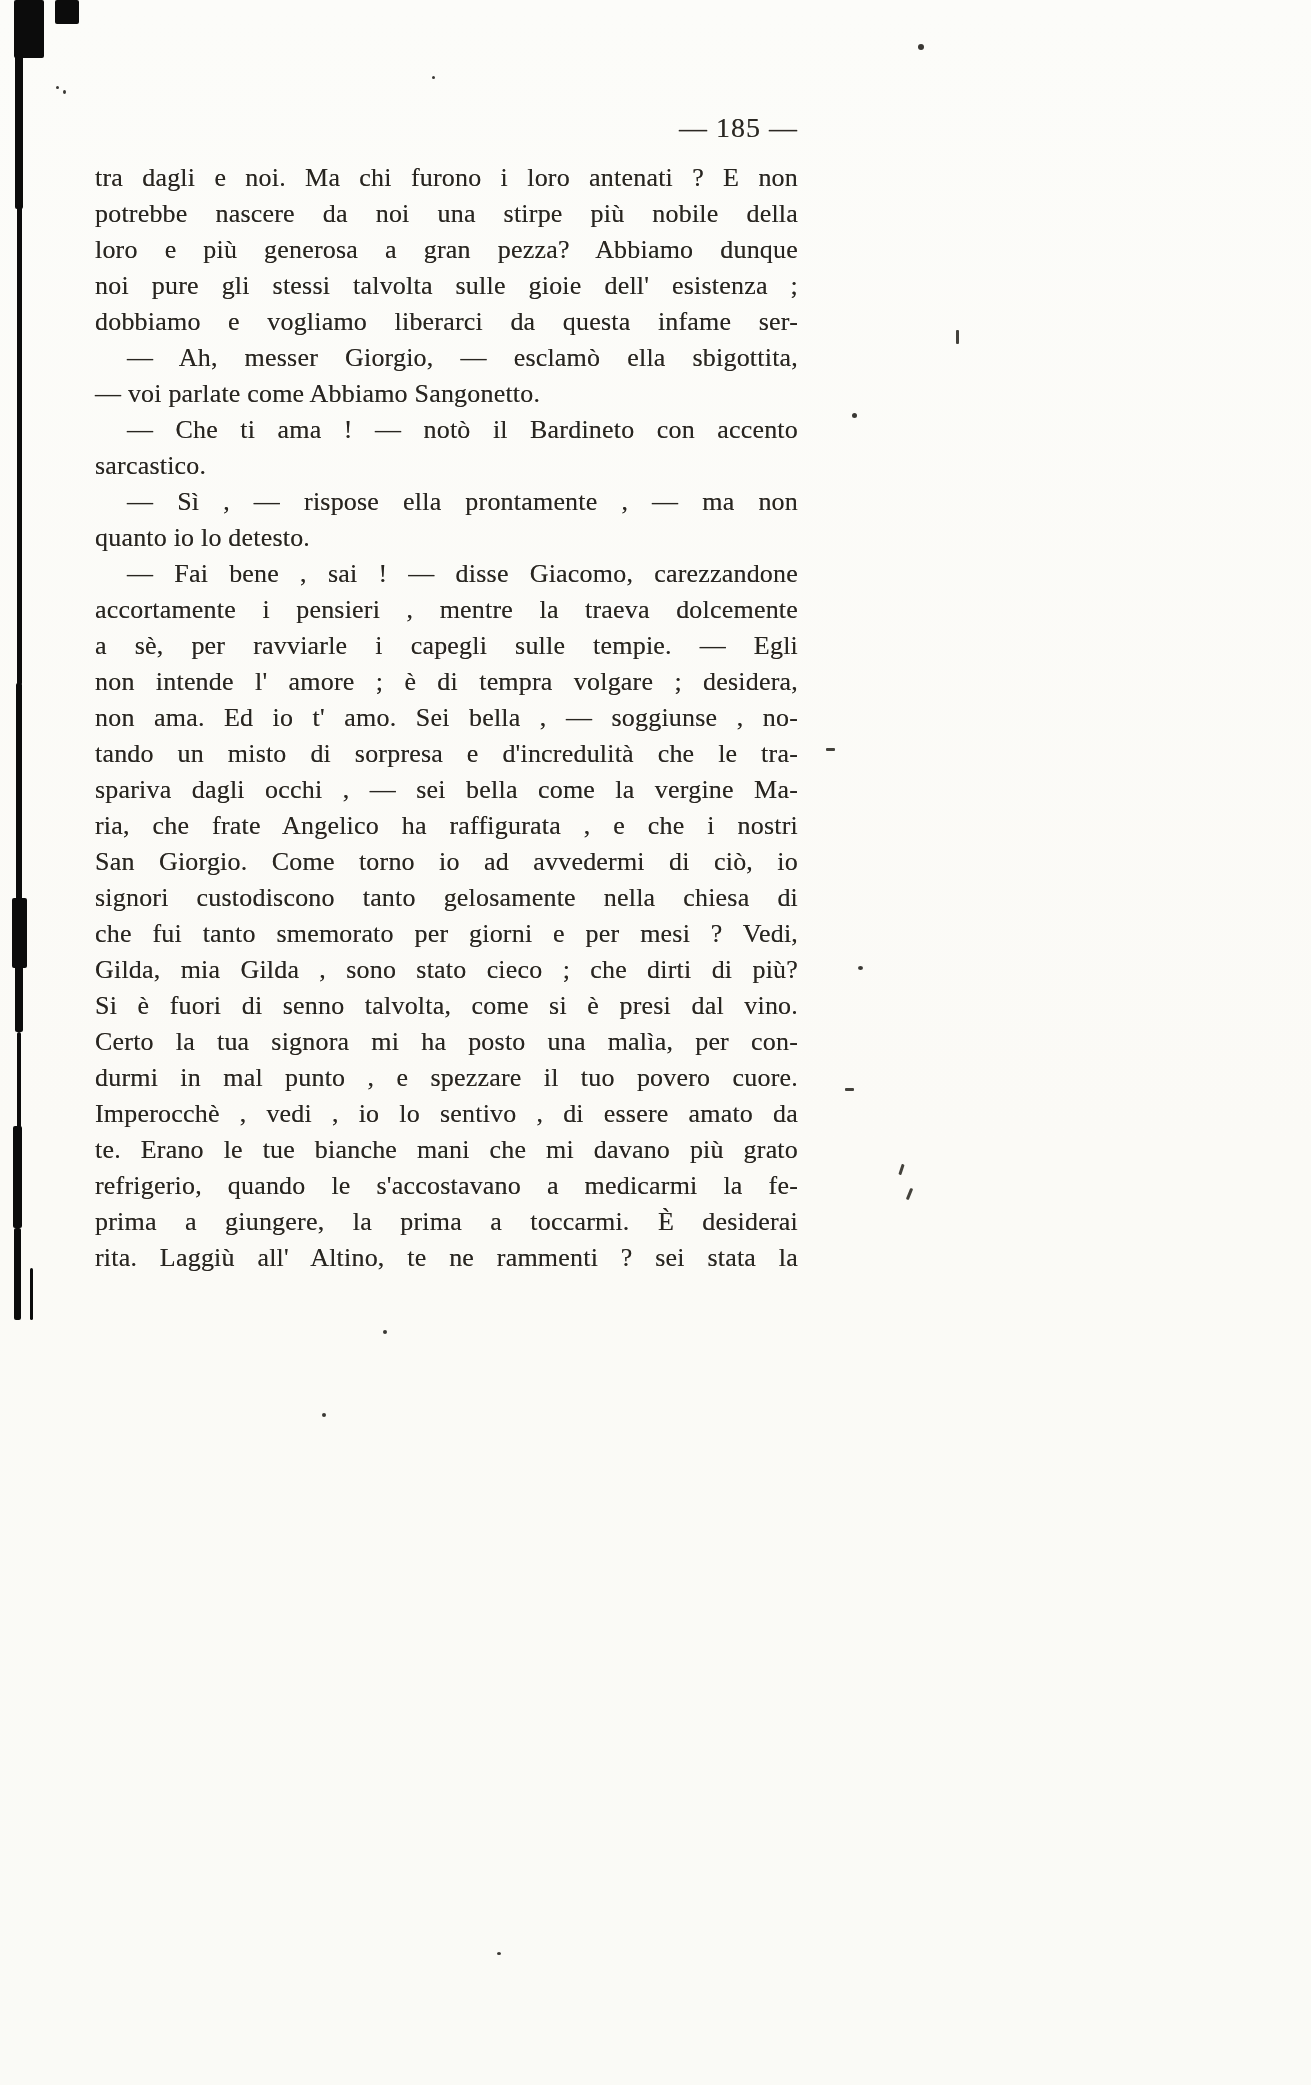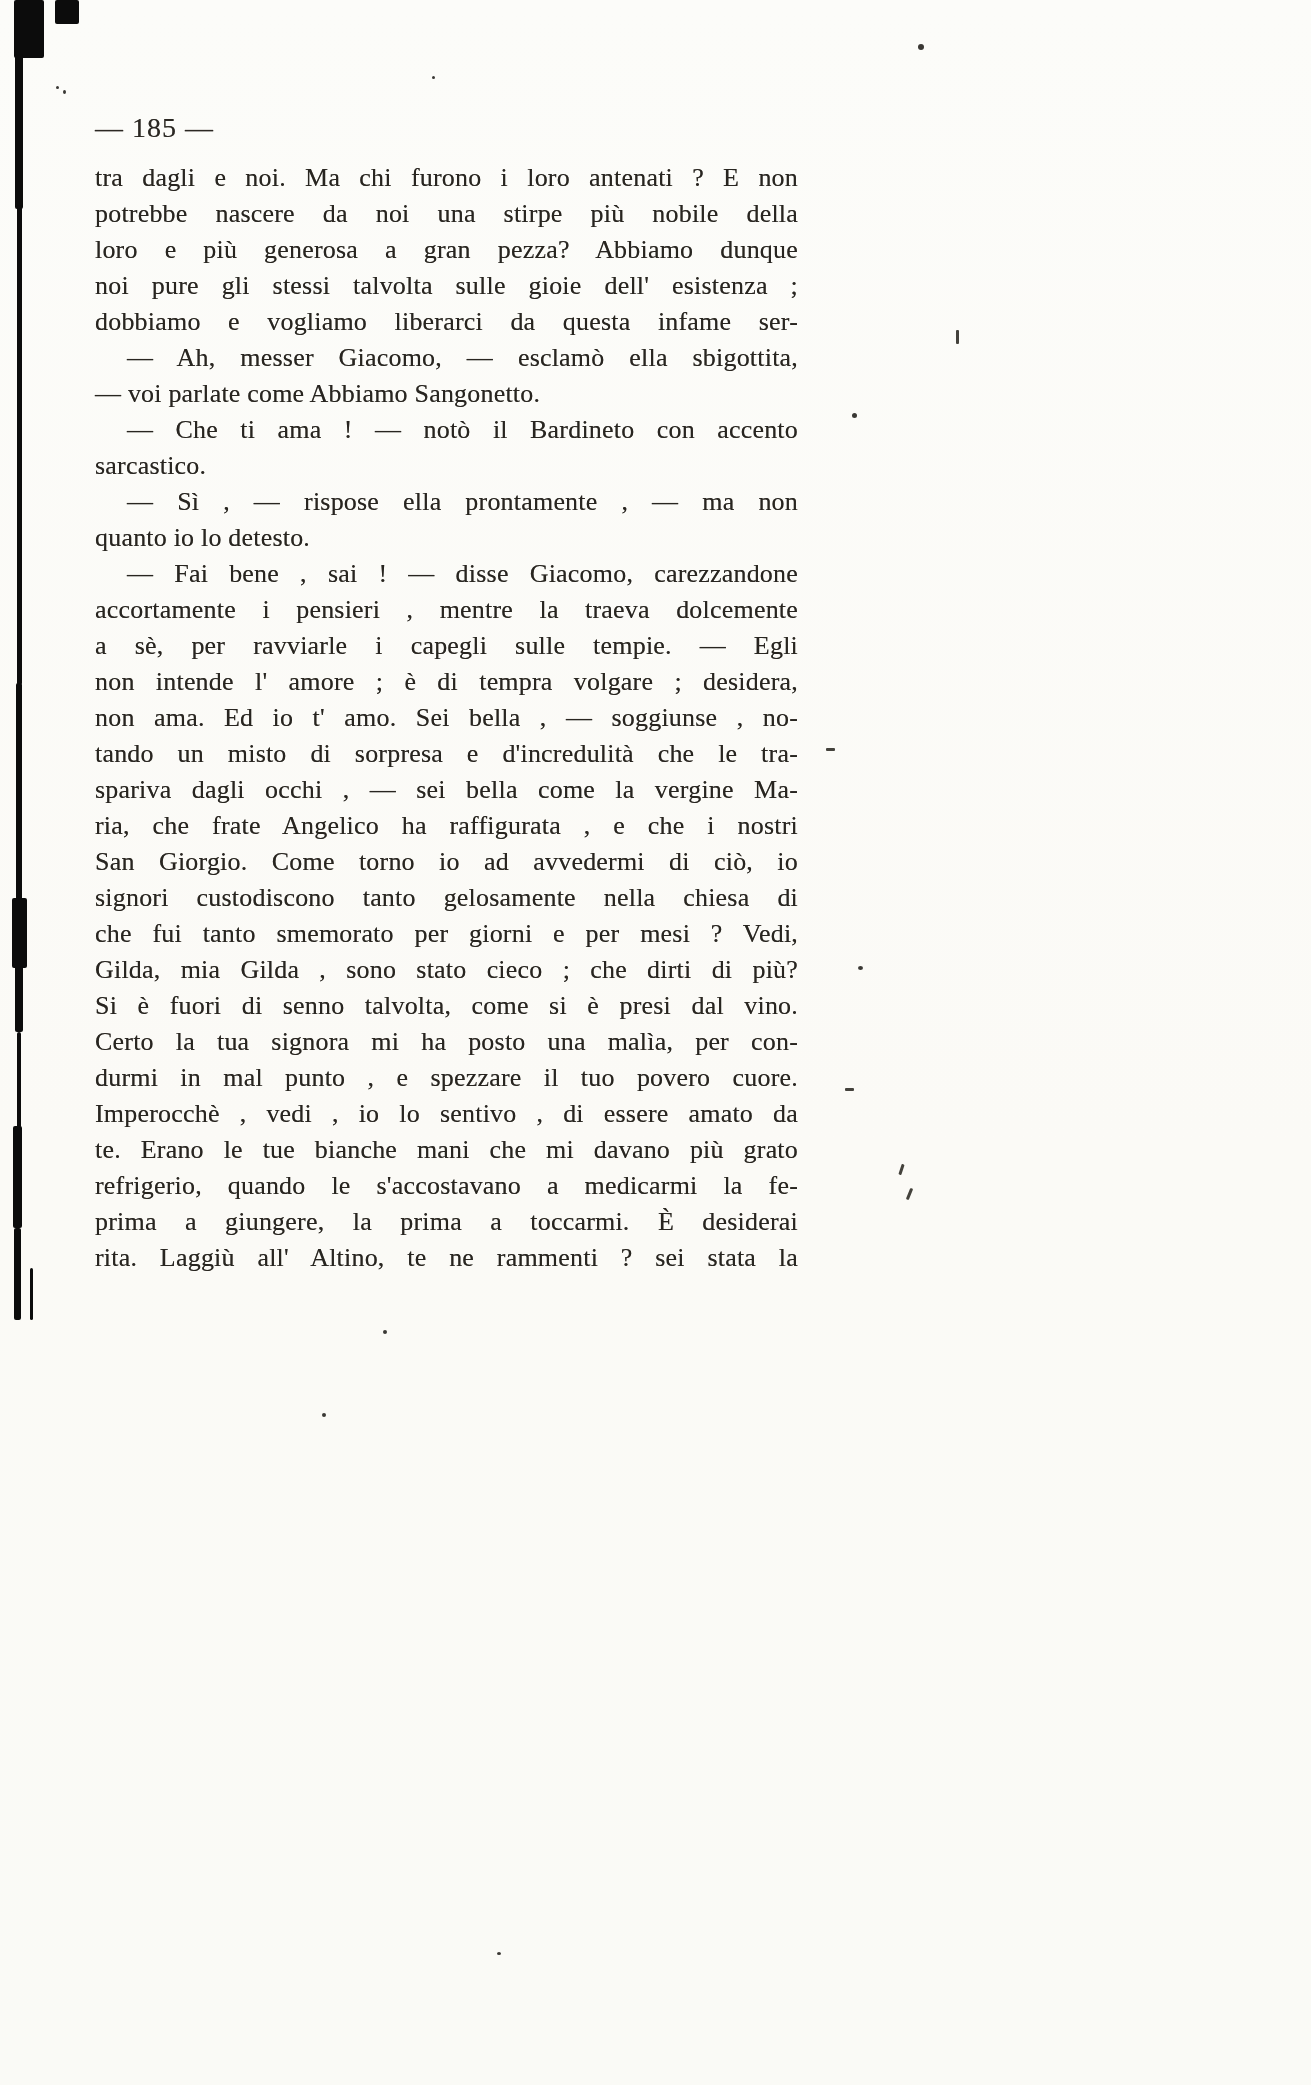--- a/index.html
+++ b/index.html
@@ -31,21 +31,21 @@
     position: absolute;
     background: #44423c;
     border-radius: 1px;
   }
   
   .page-number {
     position: absolute;
     left: 95px;
     top: 112px;
     width: 703px;
-    text-align: left;
+    text-align: right;
     font-size: 28px;
     letter-spacing: 1px;
     color: #2b2823;
   }
   
   .text-block {
     position: absolute;
     left: 95px;
     top: 160px;
     width: 703px;
@@ -104,21 +104,21 @@
   <div class="speck" style="left:497px; top:1952px; width:4px; height:3px;"></div>
 
   <div class="page-number">— 185 —</div>
 
   <div class="text-block">
     <div class="line">tra dagli e noi. Ma chi furono i loro antenati ? E non</div>
     <div class="line">potrebbe nascere da noi una stirpe più nobile della</div>
     <div class="line">loro e più generosa a gran pezza? Abbiamo dunque</div>
     <div class="line">noi pure gli stessi talvolta sulle gioie dell' esistenza ;</div>
     <div class="line">dobbiamo e vogliamo liberarci da questa infame ser-</div>
-    <div class="line indent">— Ah, messer Giacomo, — esclamò ella sbigottita,</div>
+    <div class="line indent">— Ah, messer Giorgio, — esclamò ella sbigottita,</div>
     <div class="line noj">— voi parlate come Abbiamo Sangonetto.</div>
     <div class="line indent">— Che ti ama ! — notò il Bardineto con accento</div>
     <div class="line noj">sarcastico.</div>
     <div class="line indent">— Sì , — rispose ella prontamente , — ma non</div>
     <div class="line noj">quanto io lo detesto.</div>
     <div class="line indent">— Fai bene , sai ! — disse Giacomo, carezzandone</div>
     <div class="line">accortamente i pensieri , mentre la traeva dolcemente</div>
     <div class="line">a sè, per ravviarle i capegli sulle tempie. — Egli</div>
     <div class="line">non intende l' amore ; è di tempra volgare ; desidera,</div>
     <div class="line">non ama. Ed io t' amo. Sei bella , — soggiunse , no-</div>

